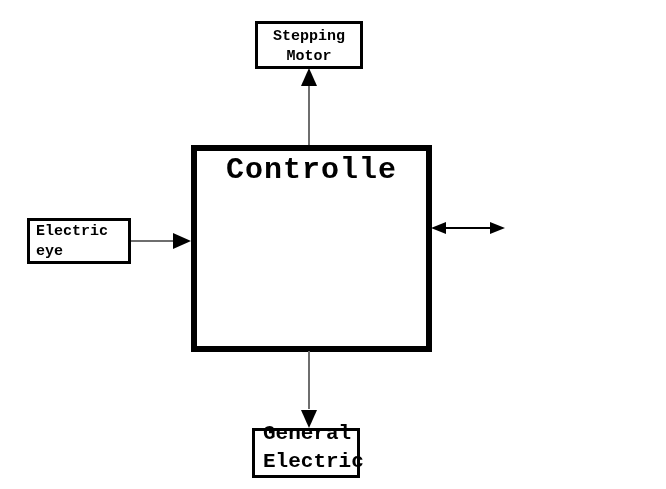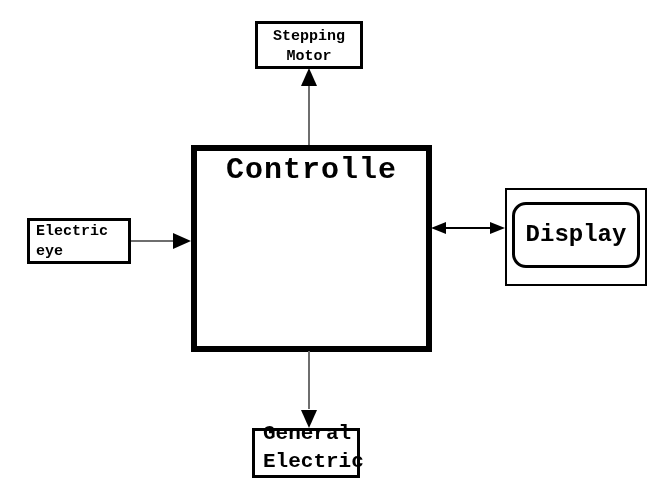--- a/index.html
+++ b/index.html
@@ -55,25 +55,20 @@
 
   <div class="box node-eye">
     <span class="line">Electric</span>
     <span class="line">eye</span>
   </div>
 
   <div class="box node-controller">
     <span class="line">Controlle</span>
   </div>
 
-  <div class="box node-display-outer">
-    <div class="node-display-inner">
-      <span class="line">Display</span>
-    </div>
-  </div>
 
   <div class="box node-ge">
     <span class="line">General</span>
     <span class="line">Electric</span>
   </div>
 
   <div>
     <div class="vline" style="left:308px; top:86px; height:59px;"></div>
     <div class="head head-up" style="left:301px; top:68px;"></div>
   </div>

